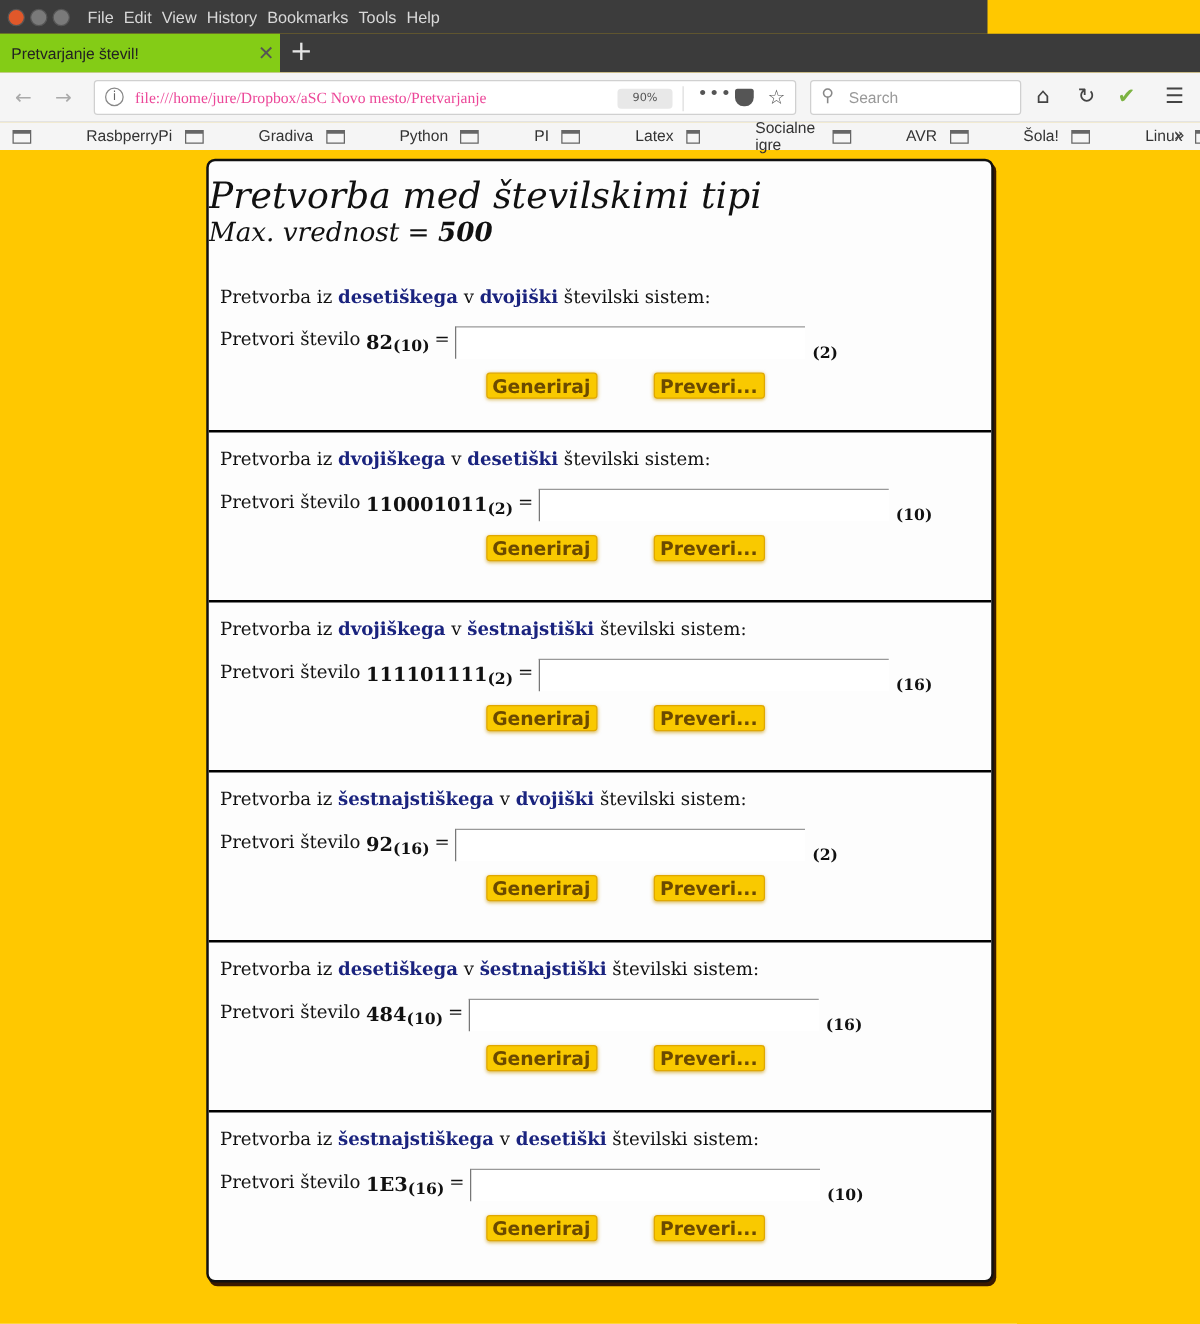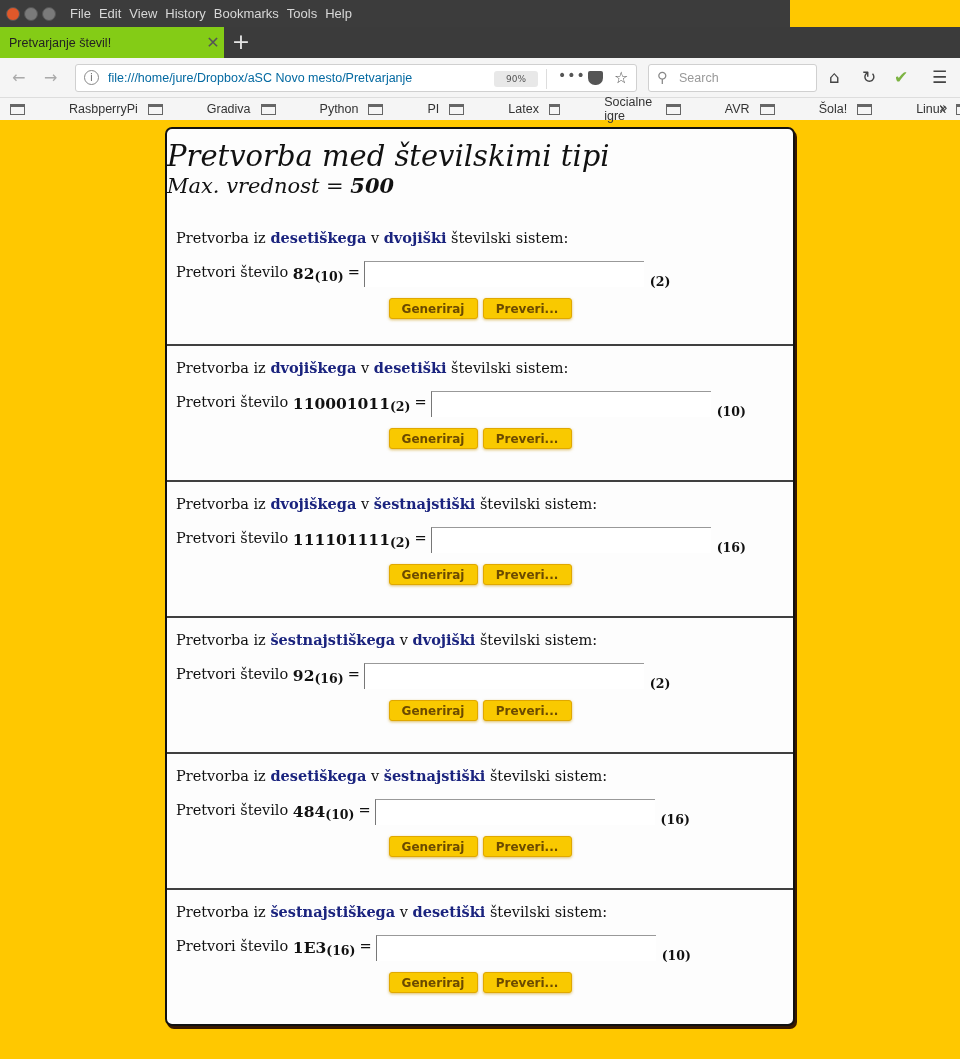--- a/index.html
+++ b/index.html
@@ -16,21 +16,21 @@
   .tabbar { position: absolute; left: 0; top: 27px; width: 960px; height: 31px; background: #3b3b3b; }
   .tab { position: absolute; left: 0; top: 0; width: 224px; height: 31px; background: #84cc16; display: flex; align-items: center; padding-left: 9px; }
   .tab-title { font-size: 12.5px; color: #222; font-family: "Liberation Sans", sans-serif; flex: 1; }
   .tab-close { width: 22px; font-size: 16px; color: #555; text-align: center; }
   .new-tab { position: absolute; left: 230px; top: 0; width: 22px; height: 31px; color: #e5e5e5; font-size: 22px; line-height: 29px; text-align: center; }
 
   .navbar { position: absolute; left: 0; top: 58px; width: 960px; height: 40px; background: #f5f5f5; border-bottom: 1px solid #ddd; }
   .nav-ico { position: absolute; top: 10px; font-size: 16px; color: #aaa; }
   .urlbar { position: absolute; left: 75px; top: 6px; width: 562px; height: 28px; background: #fff; border: 1px solid #d0d0d0; border-radius: 3px; }
   .url-info { position: absolute; left: 8px; top: 5px; width: 15px; height: 15px; border: 1px solid #888; border-radius: 50%; font-size: 10px; text-align: center; line-height: 13px; color: #666; }
-  .url-text { position: absolute; left: 32px; top: 6px; width: 380px; white-space: nowrap; overflow: hidden; font-size: 12.5px; color: #0369a1; font-family: Liberation Sans, sans-serif; }
+  .url-text { position: absolute; left: 32px; top: 6px; width: 380px; white-space: nowrap; overflow: hidden; font-size: 12.5px; color: #ec4899; font-family: Liberation Serif, serif; }
   .zoom-badge { position: absolute; left: 418px; top: 6px; width: 44px; height: 16px; background: #e8e8e8; border-radius: 3px; font-size: 9px; line-height: 16px; text-align: center; color: #555; }
   .url-sep { position: absolute; left: 470px; top: 4px; width: 1px; height: 20px; background: #ddd; }
   .url-dots { position: absolute; left: 482px; top: 2px; font-size: 14px; color: #555; letter-spacing: 1px; }
   .pocket { position: absolute; left: 512px; top: 6px; width: 15px; height: 14px; background: #555; border-radius: 2px 2px 7px 7px; }
   .star { position: absolute; left: 538px; top: 3px; font-size: 16px; color: #555; }
   .searchbar { position: absolute; left: 648px; top: 6px; width: 169px; height: 28px; background: #fff; border: 1px solid #d0d0d0; border-radius: 3px; }
   .search-ico { position: absolute; left: 8px; top: 4px; font-size: 14px; color: #888; }
   .search-ph { position: absolute; left: 30px; top: 6px; font-size: 12.5px; color: #999; font-family: "Liberation Sans", sans-serif; }
   .tool-ico { position: absolute; top: 9px; font-size: 17px; color: #444; }
 
@@ -40,33 +40,33 @@
   .globe { width: 13px; height: 13px; border-radius: 50%; background: #666; margin-right: 4px; }
   .bm-more { position: absolute; right: 12px; top: 1px; font-size: 15px; color: #444; }
 
   
   .container { position: absolute; left: 165px; top: 127px; width: 630px; height: 899px; background: #fdfdfd; border: 2px solid #111; border-radius: 7px; box-shadow: 2px 3px 0 #3a1a00; overflow: hidden; }
   .header { height: 87px; text-align: left; font-family: "DejaVu Serif", serif; font-style: italic; }
   .title { font-size: 29px; padding-top: 10px; color: #111; font-weight: normal; }
   .subtitle { font-size: 21px; margin-top: 0; color: #111; }
   .subtitle b { font-weight: bold; }
 
-  .section { height: 136px; position: relative; border-bottom: 2px solid #404040; font-family: "DejaVu Serif", serif; color: #111; }
+  .section { height: 136px; position: relative; border-bottom: 2px solid #000000; font-family: "DejaVu Serif", serif; color: #111; }
   .section.first { height: 130px; }
   .section.last { border-bottom: none; }
   .sec-desc { position: absolute; left: 9px; top: 13px; font-size: 14.5px; }
   .sys { color: #1a237e; font-weight: bold; }
   .sec-row { position: absolute; left: 9px; top: 48px; font-size: 14.5px; display: flex; align-items: flex-start; white-space: nowrap; }
   .num { font-weight: bold; font-size: 15.5px; }
   .sub { font-weight: bold; font-size: 12.5px; position: relative; top: 5px; }
   .eq { margin-left: 4px; margin-right: 4px; }
   .answer { width: 280px; height: 26px; border: none; border-left: 1px solid #777; border-top: 1px solid #999; background: #fff; margin-top: -3px; outline: none; }
   .target { font-weight: bold; font-size: 12.5px; margin-left: 6px; position: relative; top: 10px; }
   .btns { position: absolute; left: 0; right: 0; top: 82px; display: flex; justify-content: center; gap: 5px; }
-  .btn { width: 89px; height: 21px; background: #f9c900; border: 1px solid #e0a800; border-radius: 3px; box-shadow: 0 1px 3px rgba(200,150,0,0.6); font-family: "DejaVu Sans", sans-serif; font-size: 12px; font-weight: bold; color: #6b4a00; cursor: pointer; }
+  .btn { width: 89px; height: 21px; background: #f9c900; border: 1px solid #e0a800; border-radius: 3px; box-shadow: 0 1px 3px rgba(200,150,0,0.6); font-family: "DejaVu Sans", sans-serif; font-size: 15px; font-weight: bold; color: #6b4a00; cursor: pointer; margin-left: 40px; }
 </style>
 </head>
 <body>
 
 <div class="menubar">
   <div class="win-btns">
     <div class="win-btn close"></div>
     <div class="win-btn"></div>
     <div class="win-btn"></div>
   </div>

